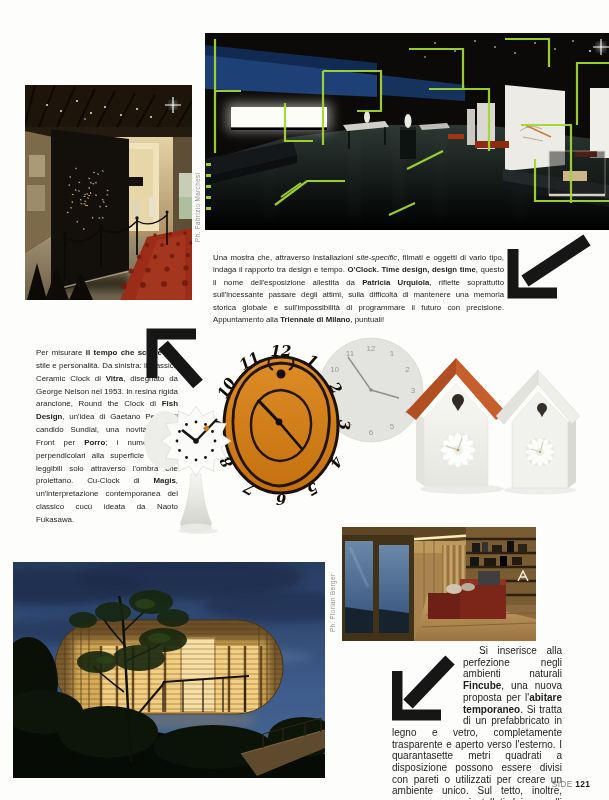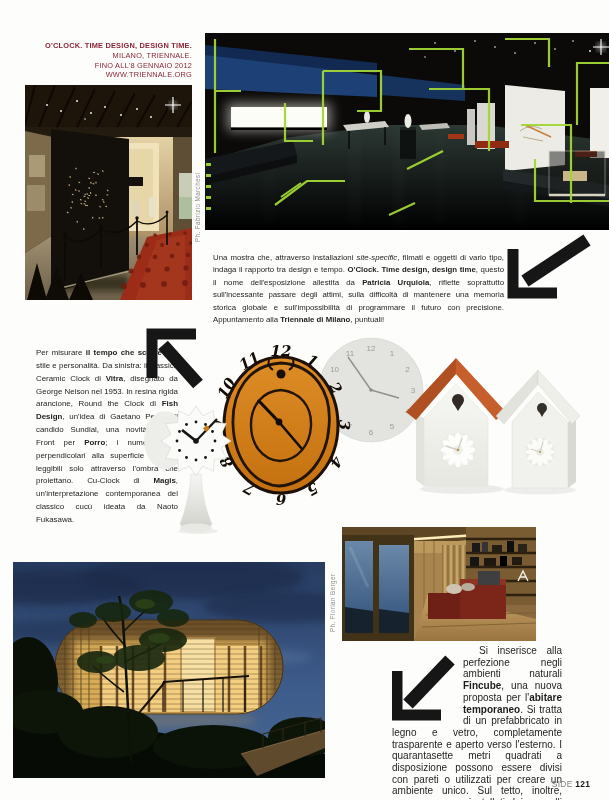--- a/index.html
+++ b/index.html
@@ -27,26 +27,20 @@
                letter-spacing:.3px;}
   #page-footer .mag{color:#7d7d7d;}
   #page-footer .num{color:#161616;font-weight:700;}
   svg{display:block;}
 </style>
 </head>
 <body>
 
 <div id="page">
 
-  <div id="masthead" class="abs" style="color:#8b2534;">
-    <div class="m-title">O'CLOCK. TIME DESIGN, DESIGN TIME.</div>
-    <div class="m-line">MILANO, TRIENNALE.</div>
-    <div class="m-line">FINO ALL'8 GENNAIO 2012</div>
-    <div class="m-line">WWW.TRIENNALE.ORG</div>
-  </div>
 
   <svg class="abs" id="photo-exhibition" style="left:205px;top:33px;" width="404" height="197" viewBox="0 0 404 197">
     <defs>
       <linearGradient id="gFloorX" x1="0" y1="0" x2="0" y2="1">
         <stop offset="0" stop-color="#2c3833"></stop>
           <stop offset="1" stop-color="#10; "></stop>
         <stop offset="1" stop-color="#101512"></stop>
       </linearGradient>
       <filter id="fB3" x="-50%" y="-50%" width="200%" height="200%">
           <feGaussianBlur stdDeviation="3"></feGaussianBlur>

